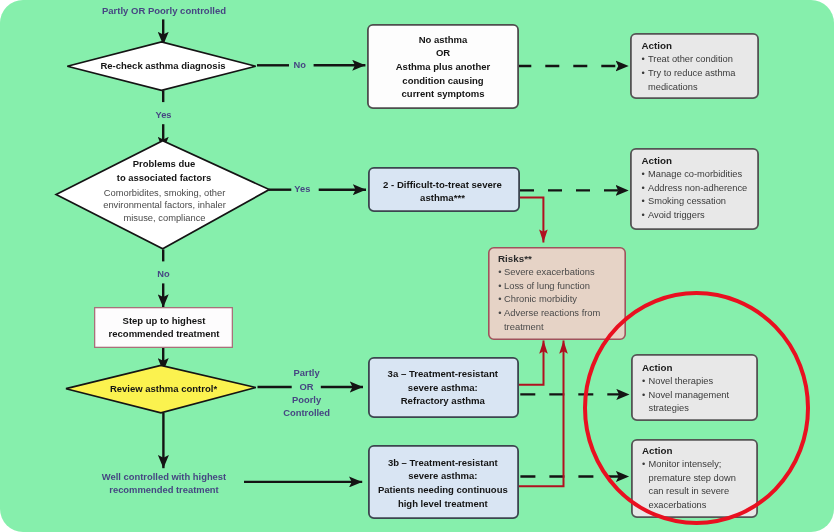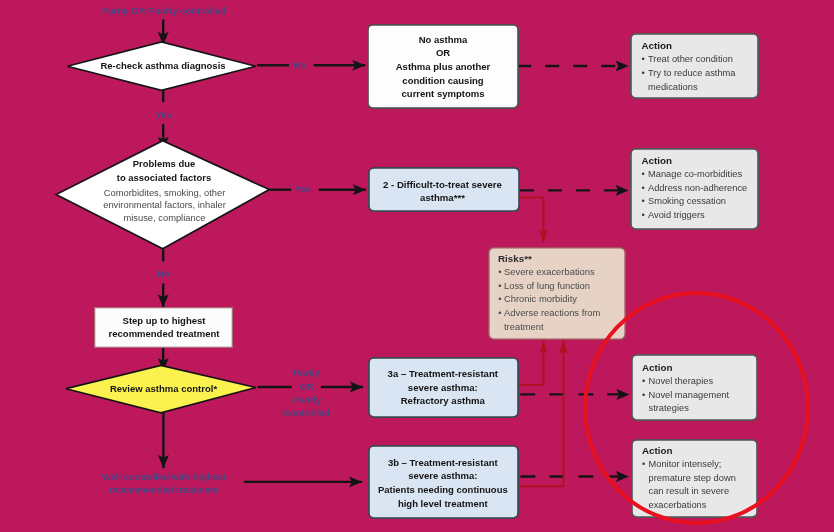--- a/index.html
+++ b/index.html
@@ -1,17 +1,17 @@
 <!DOCTYPE html>
 <html><head>
 <meta charset="utf-8">
 <style>
   html,body{margin:0;padding:0;background:#ffffff;}
   body{width:834px;height:532px;overflow:hidden;font-family:"Liberation Sans",sans-serif;}
-  #stage{position:relative;width:834px;height:532px;background:#be185d;}
+  #stage{position:relative;width:834px;height:532px;background:#86efac;border-radius:23px;}
   svg{display:block;}
 </style>
 </head>
 <body>
 
 <div id="stage">
 <svg id="chart" width="834" height="532" viewBox="0 0 834 532" xmlns="http://www.w3.org/2000/svg">
       <defs>
         <marker id="ahB" markerWidth="6" markerHeight="4.6" refX="5.5" refY="2.3" orient="auto" markerUnits="strokeWidth">
           <path d="M0,0 L5.5,2.3 L0,4.6 L1.15,2.3 Z" fill="#141414"></path>

